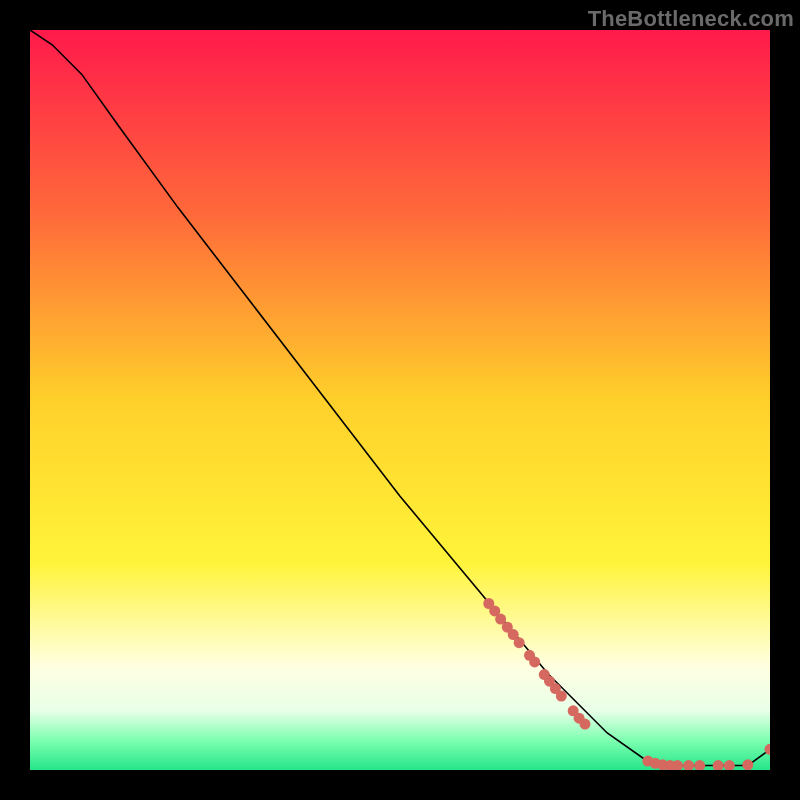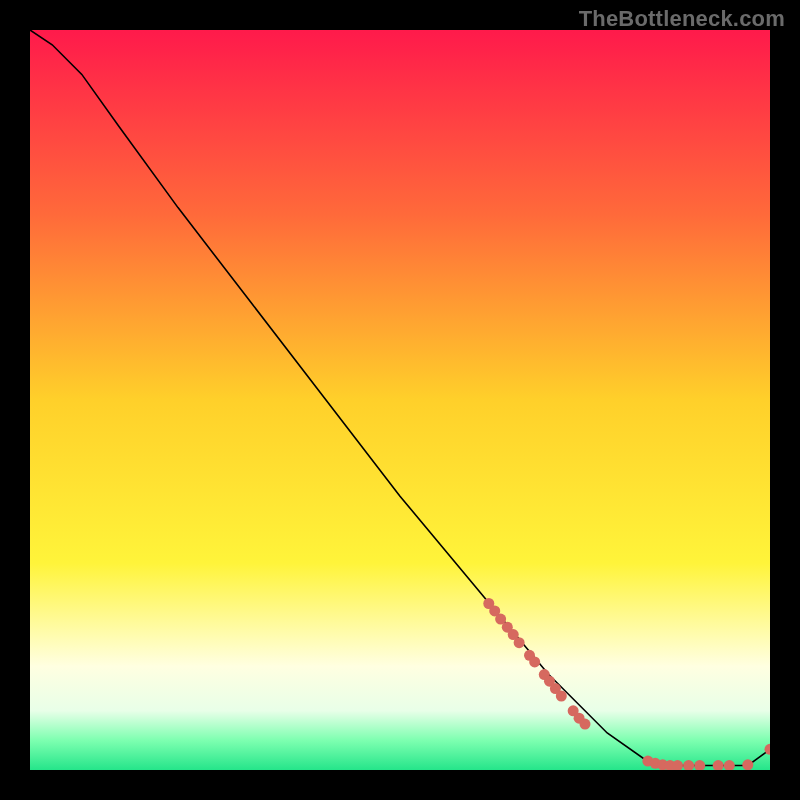--- a/index.html
+++ b/index.html
@@ -25,21 +25,21 @@
     height: 740px;
   }
   .plot svg {
     display: block;
     width: 740px;
     height: 740px;
   }
   .attrib {
     position: absolute;
     top: 6px;
-    right: 15px;
+    right: 6px;
     color: #6a6a6a;
     font-size: 22px;
     font-weight: 600;
     letter-spacing: 0.2px;
   }
 </style>
 </head>
 <body>
 
 <div class="stage">

